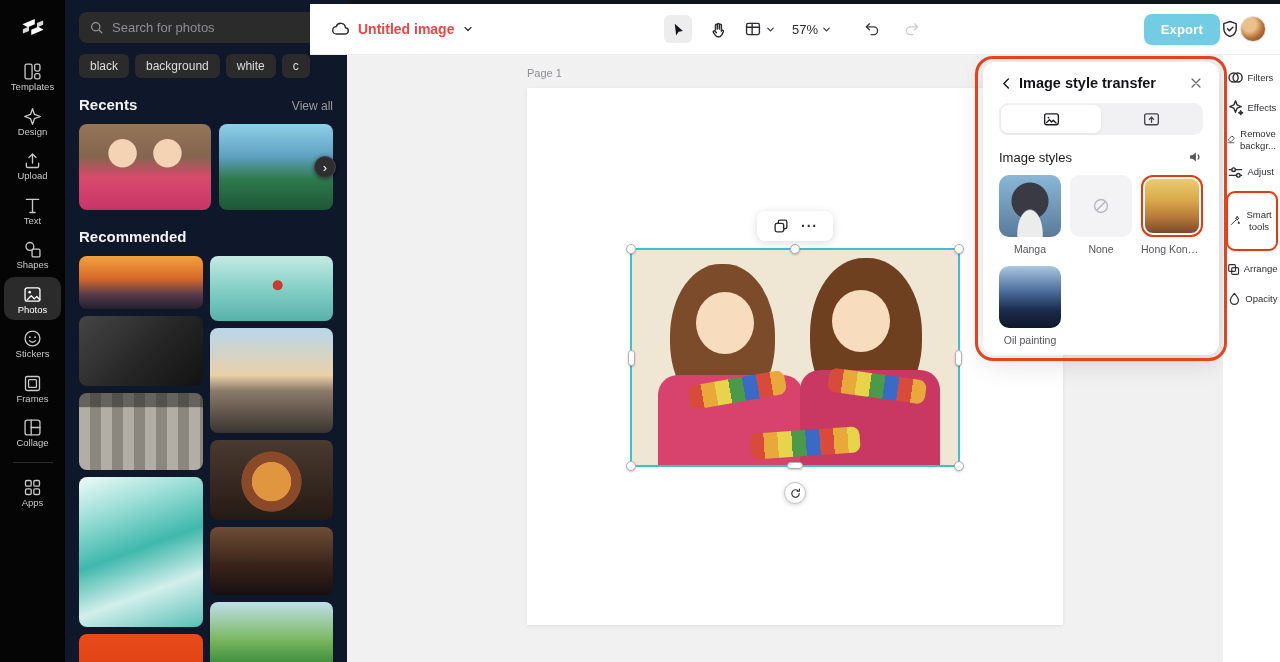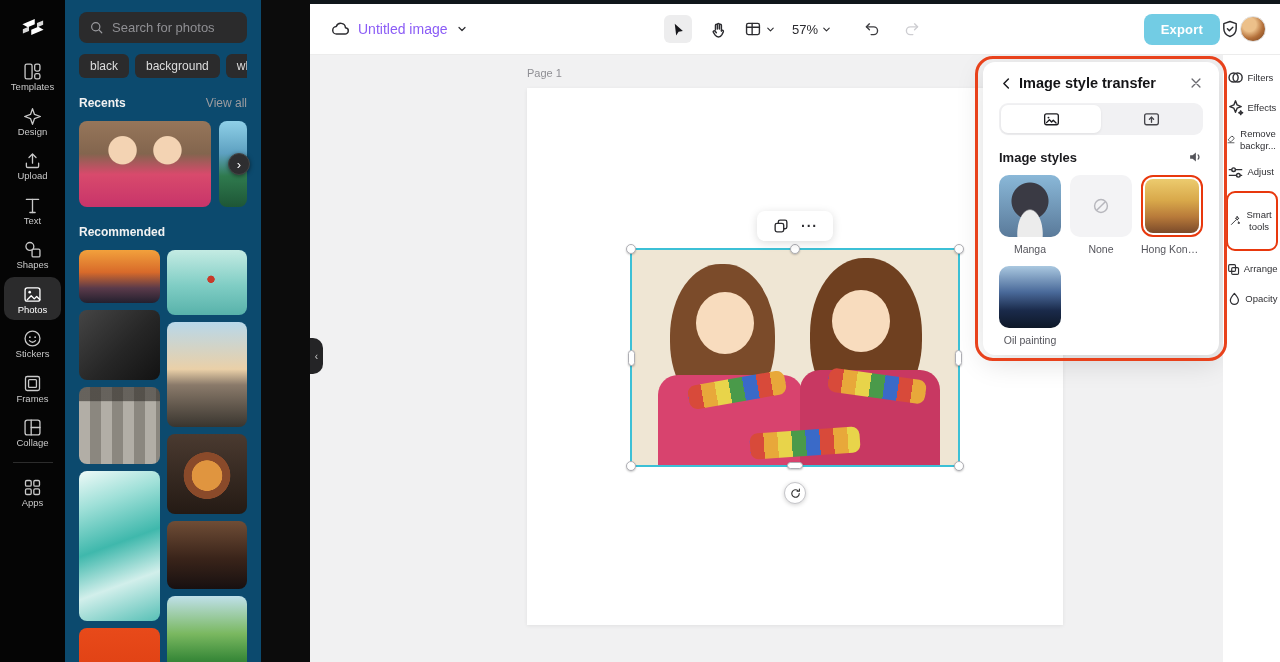--- a/index.html
+++ b/index.html
@@ -9,29 +9,29 @@
   
   .leftnav{position:absolute;left:0;top:0;width:65px;height:662px;background:#050505;display:flex;flex-direction:column;align-items:center;z-index:9}
   .logo{margin:12px 0 8px;cursor:pointer}
   .nav-item{width:57px;padding:7px 0 6px;display:flex;flex-direction:column;align-items:center;gap:0;color:#c9c9c9;border-radius:10px;margin-bottom:1px;cursor:pointer}
   .nav-item span{font-size:9.5px;line-height:1}
   .nav-item svg{width:21px;height:21px;stroke:currentColor;fill:none;stroke-width:1.5;stroke-linecap:round;stroke-linejoin:round}
   .nav-item.active{background:#2b2b2c;color:#fff}
   .nav-divider{width:40px;border-top:1px solid #2c2c2c;margin:7px 0}
 
   
-  .leftpanel{position:absolute;left:65px;top:0;width:196px;height:662px;background:#0c4a6e;padding:12px 14px 0;overflow:hidden;z-index:8}
+  .leftpanel{position:absolute;left:65px;top:0;width:282px;height:662px;background:#0f172a;padding:12px 14px 0;overflow:hidden;z-index:8}
   .search{display:flex;align-items:center;gap:8px;background:#2b2b2c;border-radius:8px;height:31px;padding:0 10px}
   .search svg{flex:none}
   .search input{background:transparent;border:0;outline:0;color:#ececec;font-size:13px;width:100%;font-family:inherit}
   .search input::placeholder{color:#8f8f93}
   .chips{display:flex;gap:6px;margin-top:11px;overflow:hidden;white-space:nowrap}
   .chip{background:#2b2b2c;color:#dedede;font-size:12px;padding:5px 11px;border-radius:6px;flex:none;cursor:pointer}
   .sec-head{display:flex;align-items:baseline;justify-content:space-between;margin-top:18px}
-  .sec-title{color:#f2f2f2;font-size:12px;font-weight:700}
+  .sec-title{color:#f2f2f2;font-size:15px;font-weight:700}
   .view-all{color:#9c9ca0;font-size:12px;cursor:pointer}
   .recents-row{position:relative;display:flex;gap:8px;margin-top:11px;height:86px}
   .thumb{border-radius:8px;height:86px;cursor:pointer}
   .next-btn{position:absolute;right:-3px;top:50%;transform:translateY(-50%);width:22px;height:22px;border-radius:50%;background:#2e2e30;border:1px solid #444;color:#fff;display:flex;align-items:center;justify-content:center;font-size:13px;line-height:1;cursor:pointer;box-shadow:0 1px 4px rgba(0,0,0,.5)}
   .masonry{display:flex;gap:7px;margin-top:11px}
   .mcol{display:flex;flex-direction:column;gap:7px;flex:1;min-width:0}
   .mitem{border-radius:8px;width:100%;cursor:pointer}
 
   
   .t-girls{background:
@@ -51,21 +51,21 @@
   .t-green{background:linear-gradient(180deg,#bfe0ea 0%,#7ab860 42%,#3a8a3a 70%,#285f28 100%)}
   .t-cat{background:radial-gradient(ellipse at 50% 95%, #ececec 0 28%, rgba(0,0,0,0) 30%),radial-gradient(circle at 50% 42%, #3a3a44 0 38%, rgba(0,0,0,0) 40%),linear-gradient(180deg,#8ab8d8 0%,#5a7a9a 100%)}
   .t-hk{background:linear-gradient(180deg,#eccb6e 0%,#d8a84a 40%,#b87a3a 70%,#7a4a2a 100%)}
   .t-oil{background:linear-gradient(180deg,#aac8e0 0%,#4a6a9a 42%,#1a2a4a 72%,#0e1828 100%)}
 
   
   .main{position:absolute;left:310px;top:0;right:0;bottom:0;background:#f1f1f2}
   .topedge{position:absolute;top:0;left:0;right:0;height:4px;background:#10161a}
   .topbar{position:absolute;top:4px;left:0;right:0;height:51px;background:#fff;border-bottom:1px solid #ececec;display:flex;align-items:center;padding:0 14px 0 20px;z-index:10}
   .tb-left{display:flex;align-items:center;gap:8px}
-  .doc-title{font-size:14px;color:#8b5cf6;font-weight:400}
+  .doc-title{font-size:14px;color:#ef4444;font-weight:700}
   .tb-center{position:absolute;left:50%;transform:translateX(-50%);display:flex;align-items:center;gap:12px}
   .tool-btn{display:flex;align-items:center;justify-content:center;gap:3px;height:28px;min-width:28px;border-radius:6px;cursor:pointer;color:#2c2c30}
   .tool-btn.active{background:#ededee}
   .zoom-btn{font-size:13px;color:#2c2c30;padding:0 4px}
   .tb-right{margin-left:auto;display:flex;align-items:center;gap:0}
   .export-btn{background:#72cce4;color:#fff;font-size:13px;font-weight:700;padding:8px 17px;border-radius:8px;cursor:pointer;letter-spacing:.2px}
   .avatar{width:26px;height:26px;border-radius:50%;background:radial-gradient(circle at 35% 32%, #ecc08a 0 30%, #b4703a 60%, #6e3c1c 100%);border:1px solid #e2e2e2;cursor:pointer}
 
   .workspace{position:absolute;top:55px;left:0;right:0;bottom:0}
   .page-label{position:absolute;left:217px;top:12px;font-size:11px;color:#8e8e93}
@@ -97,21 +97,21 @@
   .rs-item.highlighted{border:2px solid #e8380d;border-radius:9px;padding:16px 1px;margin:-2px 0}
 
   
   .style-panel{position:absolute;left:673px;top:7px;width:236px;height:293px;background:#fff;border-radius:12px;box-shadow:0 8px 28px rgba(0,0,0,.13);padding:13px 16px;z-index:4}
   .sp-head{display:flex;align-items:center}
   .sp-title{font-size:14.5px;font-weight:700;color:#141417;margin-left:5px;flex:1}
   .sp-tabs{margin-top:12px;background:#f1f1f3;border-radius:9px;height:32px;display:flex;padding:2px}
   .sp-tab{flex:1;display:flex;align-items:center;justify-content:center;border-radius:7px;cursor:pointer}
   .sp-tab.active{background:#fff;box-shadow:0 1px 3px rgba(0,0,0,.07)}
   .sp-sec{display:flex;align-items:center;justify-content:space-between;margin-top:14px}
-  .sp-sec-title{font-size:13px;font-weight:700;color:#1a1a1e}
+  .sp-sec-title{font-size:13px;font-weight:400;color:#1a1a1e}
   .styles-grid{display:grid;grid-template-columns:repeat(3,62px);column-gap:9px;row-gap:11px;margin-top:10px}
   .style-cell{display:flex;flex-direction:column;align-items:center;cursor:pointer}
   .tile-wrap{width:62px;height:62px;border-radius:10px;display:flex;align-items:center;justify-content:center}
   .tile{width:62px;height:62px;border-radius:10px}
   .style-cell.selected .tile-wrap{border:2px solid #e8380d;border-radius:12px}
   .style-cell.selected .tile{width:54px;height:54px;border-radius:8px}
   .tile.none-tile{background:#f3f3f5;display:flex;align-items:center;justify-content:center}
   .style-label{margin-top:6px;font-size:10.5px;color:#55555c;max-width:62px;white-space:nowrap;overflow:hidden;text-overflow:ellipsis}
 
   

